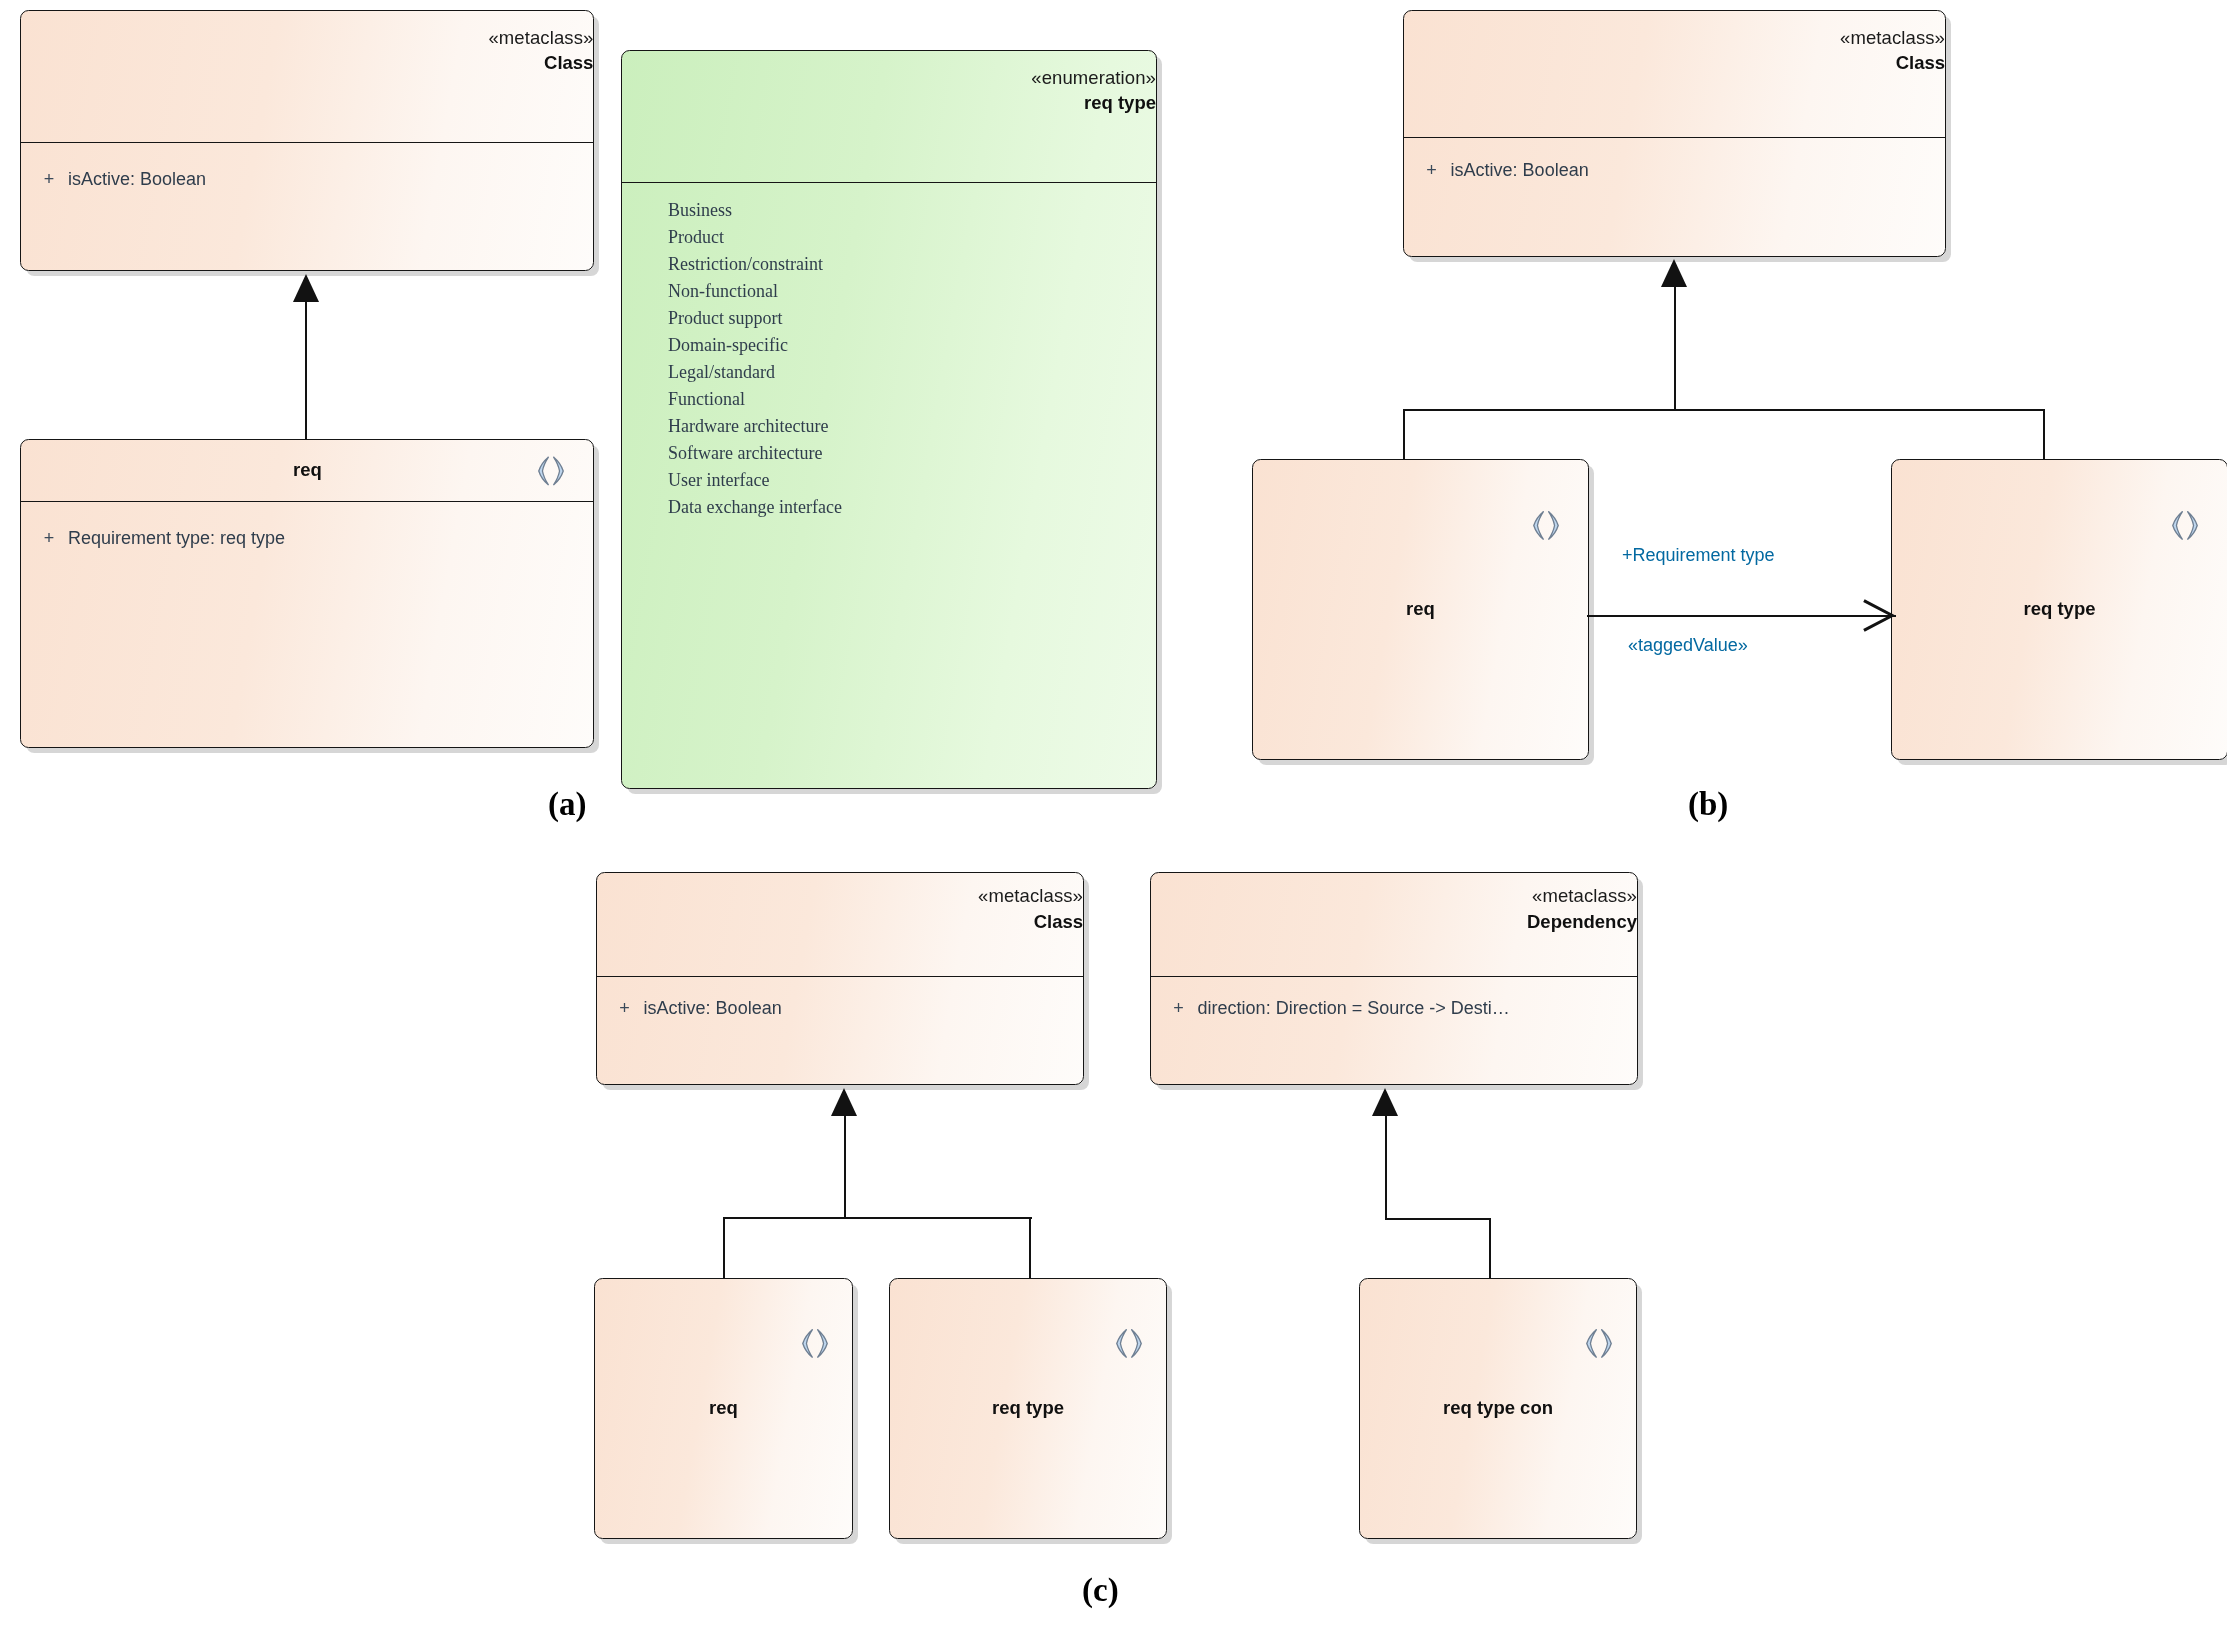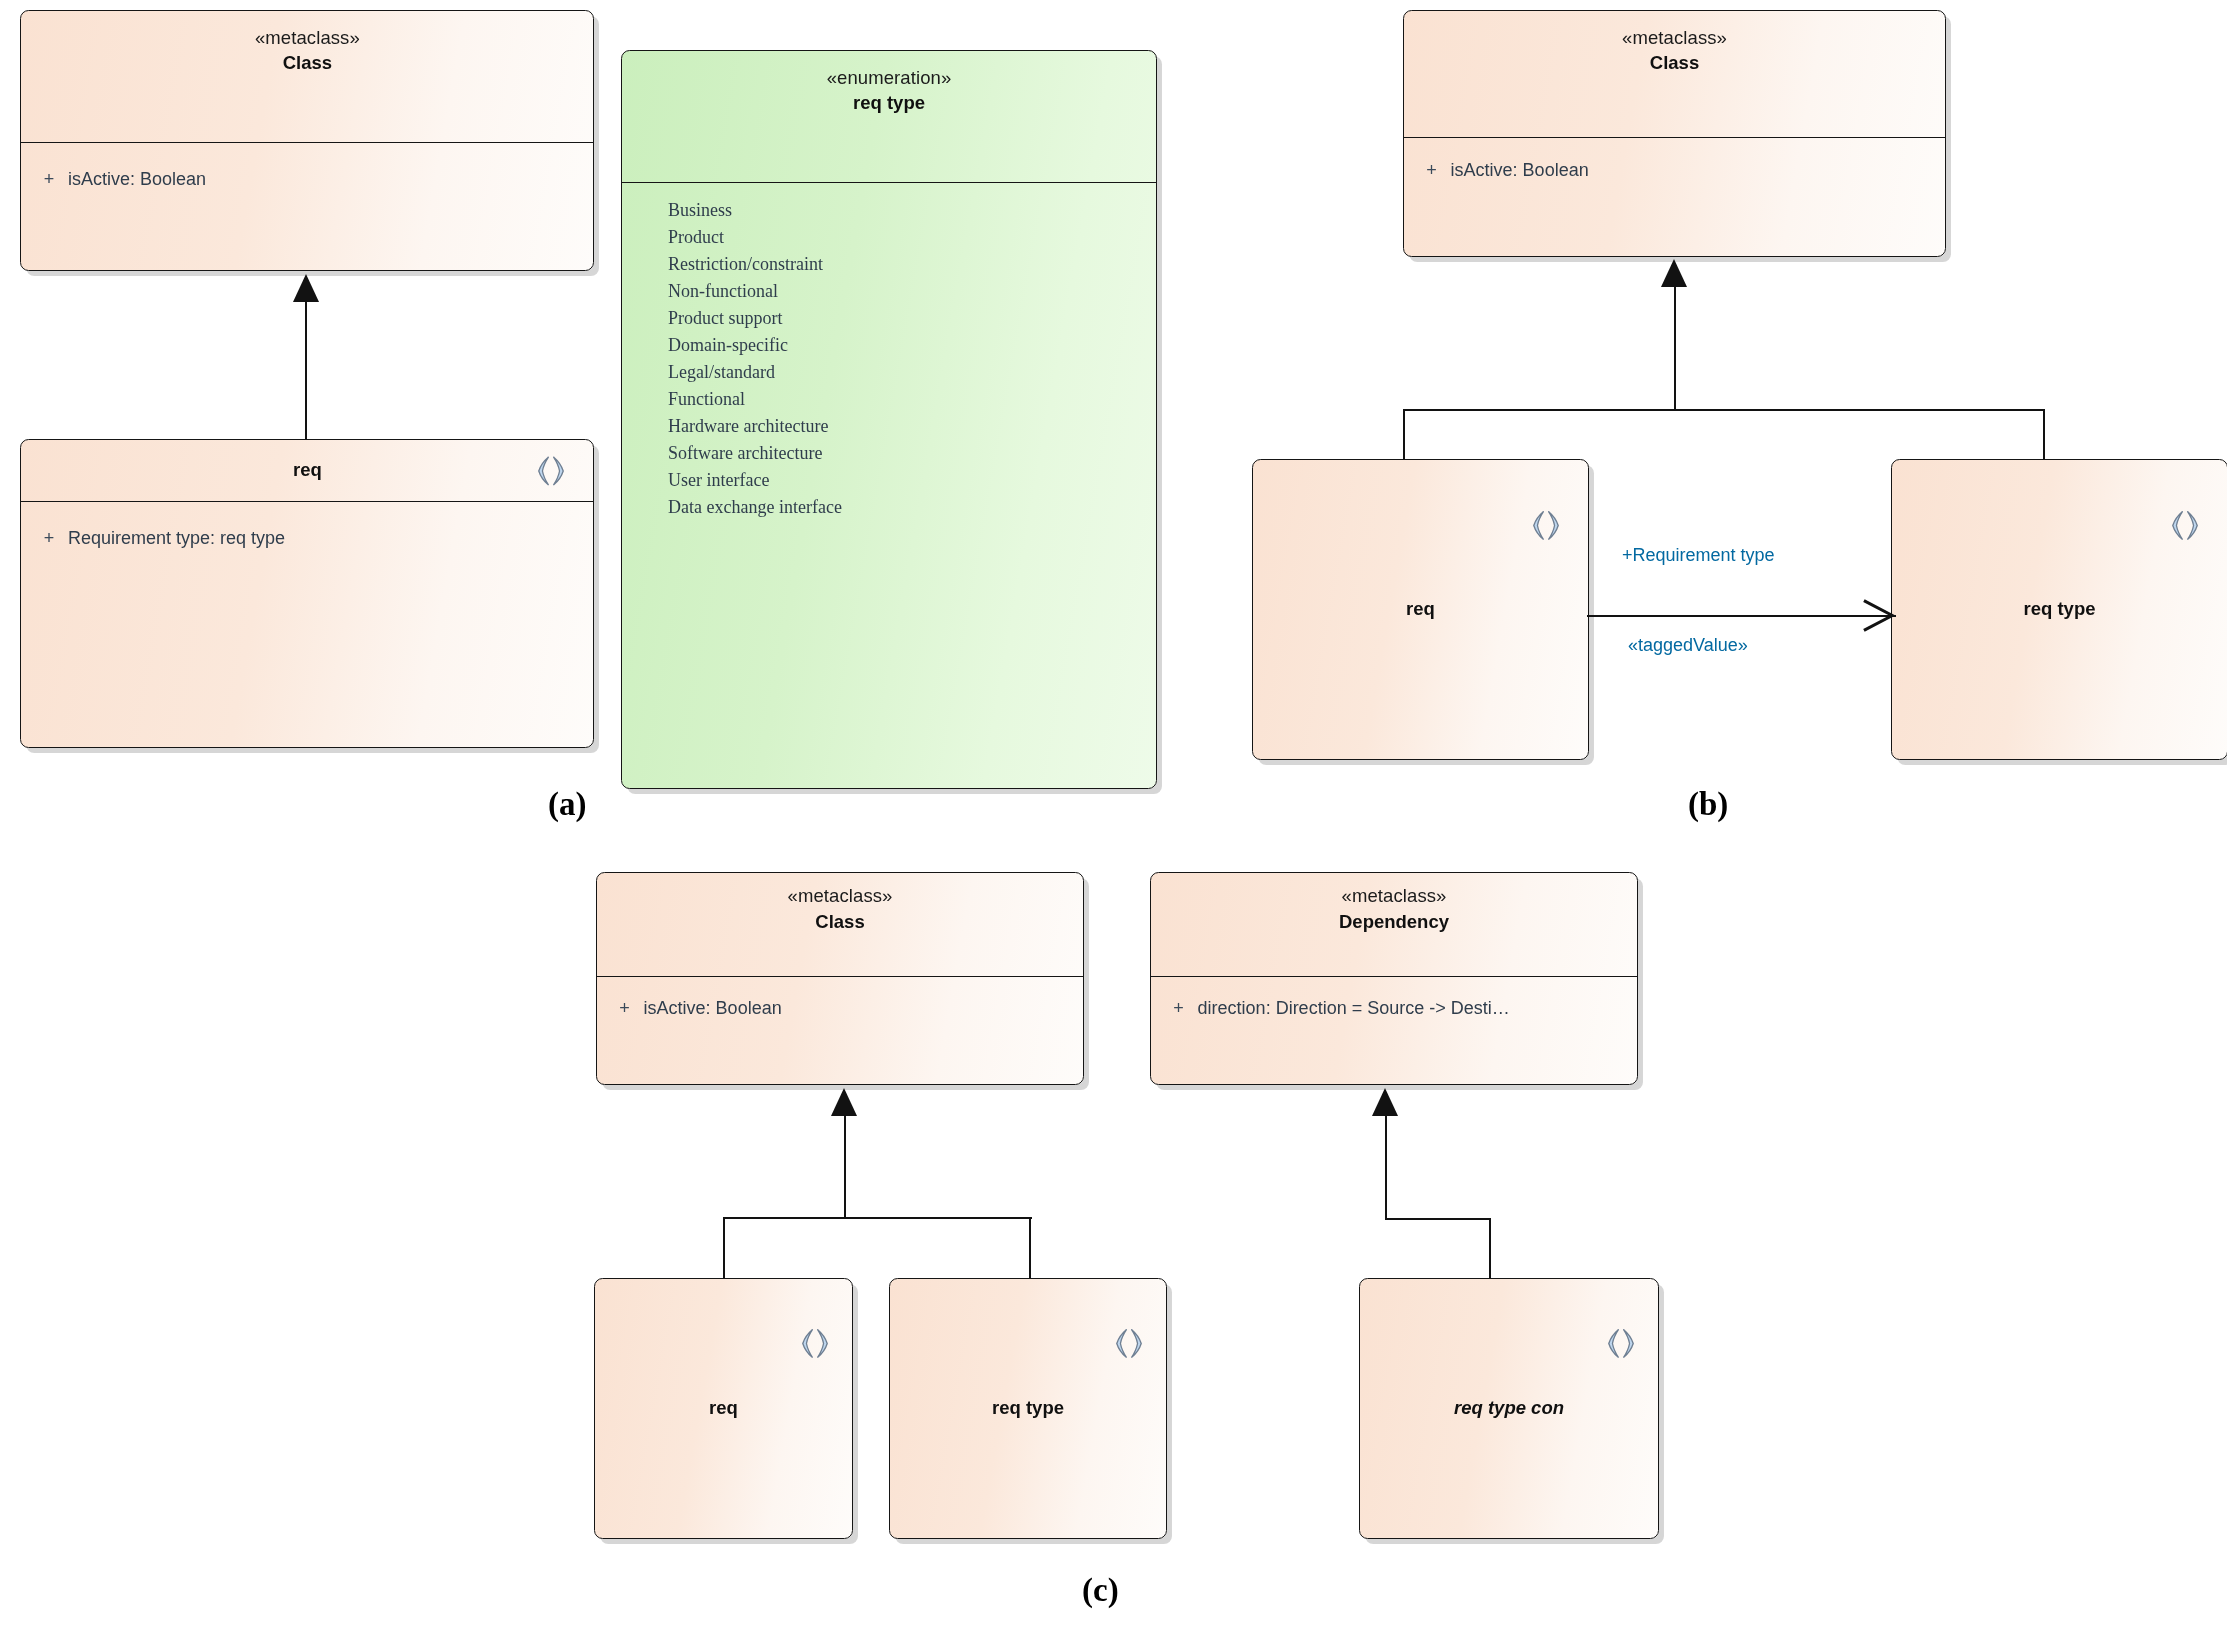--- a/index.html
+++ b/index.html
@@ -20,21 +20,21 @@
     overflow:hidden;
   }
   .uml-box.green{
     background:linear-gradient(100deg,#cbefbd 0%,#d6f3ca 40%,#e6f9de 74%,#eefbe9 100%);
     margin-top:40px;
   }
   .uml-head{
     position:relative;
     box-sizing:border-box;
     width:100%;
-    text-align:center;
+    text-align:right;
     padding-top:16px;
   }
   .uml-head.ruled{border-bottom:1.9px solid #151515;}
   .stereo{
     display:block;
     font-size:18.5px;
     color:#1b1b1b;
     line-height:1.18;
     letter-spacing:0.1px;
   }
@@ -268,21 +268,21 @@
   <div class="uml-box hdr-only" style="left:889px;top:1278px;width:278px;height:261px;">
     <div class="uml-head" style="height:100%;">
       <span class="cname">req type</span>
       <svg class="st-icon" style="right:21px;top:48px;transform:none;" viewBox="0 0 52 54">
         <path d="M22 4 C10 14 6 27 6 27 C6 27 10 40 22 50 C14 38 12 27 12 27 C12 27 14 16 22 4 Z" fill="#bed6ee" stroke="#6f7f92" stroke-width="2.2"></path>
         <path d="M30 4 C42 14 46 27 46 27 C46 27 42 40 30 50 C38 38 40 27 40 27 C40 27 38 16 30 4 Z" fill="#bed6ee" stroke="#6f7f92" stroke-width="2.2"></path>
       </svg>
     </div>
   </div>
 
-  <div class="uml-box hdr-only" style="left:1359px;top:1278px;width:300px;height:261px;font-style:italic;">
+  <div class="uml-box hdr-only" style="left:1359px;top:1278px;width:278px;height:261px;">
     <div class="uml-head" style="height:100%;">
       <span class="cname">req type con</span>
       <svg class="st-icon" style="right:21px;top:48px;transform:none;" viewBox="0 0 52 54">
         <path d="M22 4 C10 14 6 27 6 27 C6 27 10 40 22 50 C14 38 12 27 12 27 C12 27 14 16 22 4 Z" fill="#bed6ee" stroke="#6f7f92" stroke-width="2.2"></path>
         <path d="M30 4 C42 14 46 27 46 27 C46 27 42 40 30 50 C38 38 40 27 40 27 C40 27 38 16 30 4 Z" fill="#bed6ee" stroke="#6f7f92" stroke-width="2.2"></path>
       </svg>
     </div>
   </div>
 
   <div class="subcap" style="left:1082px;top:1572px;">(c)</div>

